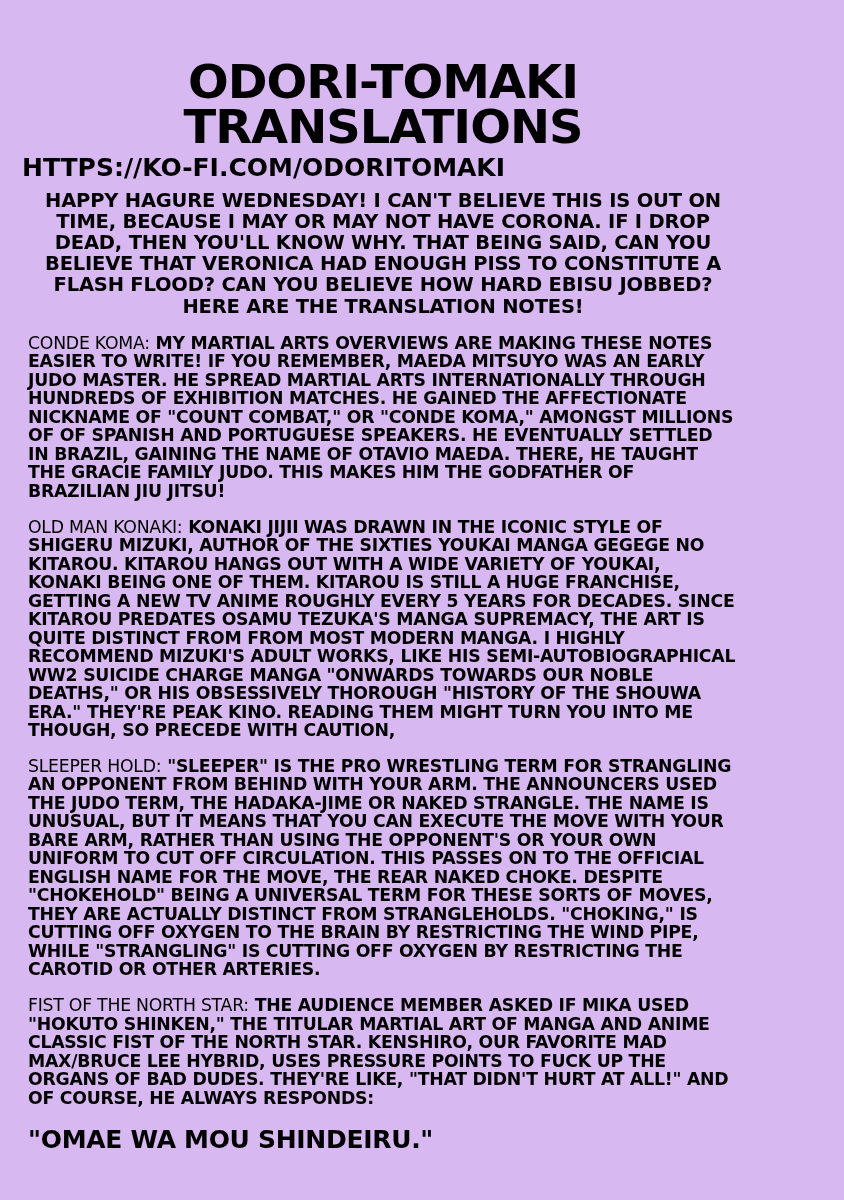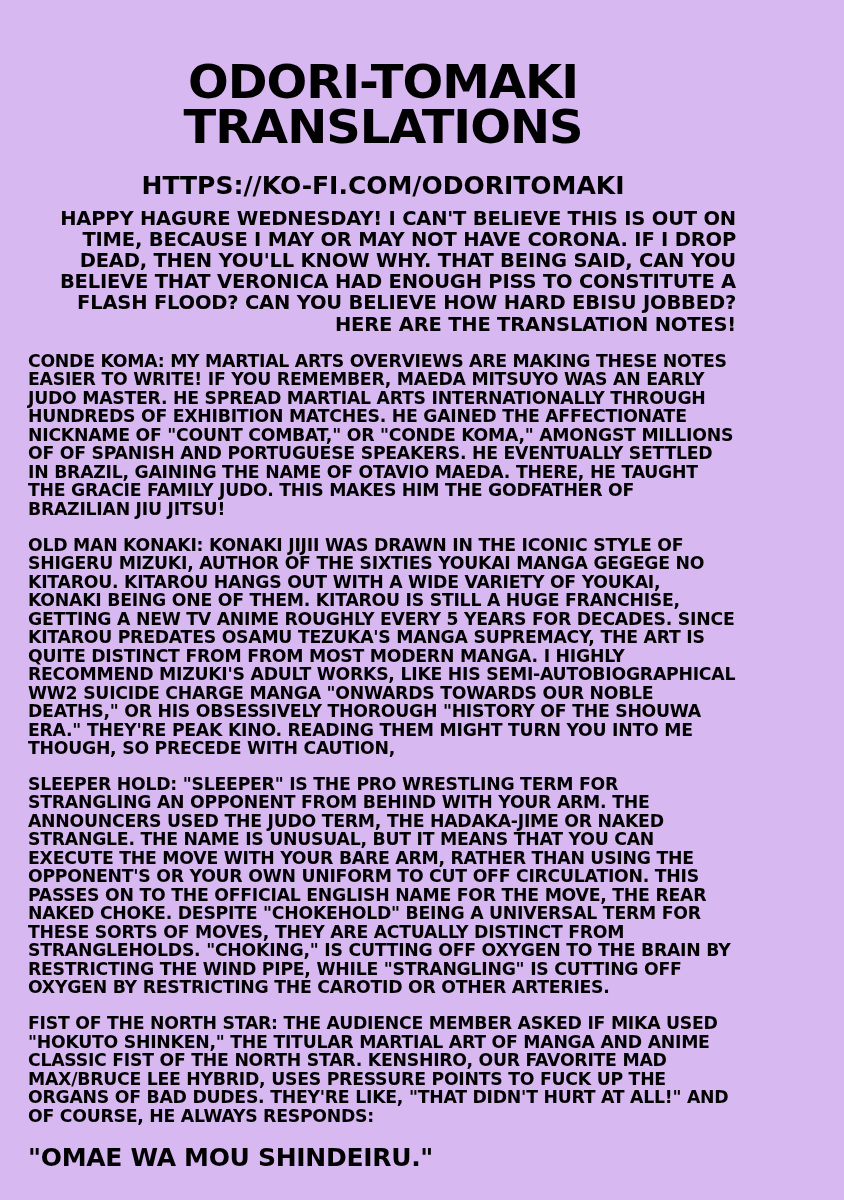--- a/index.html
+++ b/index.html
@@ -27,29 +27,28 @@
     font-size: 47px;
     line-height: 0.95;
     letter-spacing: -1px;
     text-transform: uppercase;
     font-family: "DejaVu Sans", sans-serif;
     transform: scaleX(1.02);
   }
   .title .l1 { display: block; }
   .title .l2 { display: block; }
   .kofi {
-    text-align: center;
     font-weight: bold;
     font-size: 25px;
     letter-spacing: 0px;
     text-transform: uppercase;
-    margin-top: 22px;
+    margin-top: 4px;
   }
   .intro {
-    text-align: right;
+    text-align: center;
     font-weight: bold;
     font-size: 19.5px;
     line-height: 1.08;
     text-transform: uppercase;
     margin-top: 8px;
     padding: 0 8px;
     letter-spacing: -0.2px;
   }
   .notes {
     margin-top: 14px;
@@ -57,21 +56,21 @@
   }
   .note {
     font-size: 17.3px;
     line-height: 1.07;
     text-transform: uppercase;
     margin-bottom: 17px;
     text-align: left;
     letter-spacing: -0.25px;
     font-weight: 600;
   }
-  .heading { font-weight: 700; }
+  .heading { font-weight: 400; }
   .outro {
     font-size: 25px;
     font-weight: 900;
     text-transform: uppercase;
     margin-top: 18px;
     padding: 0 6px;
     letter-spacing: -0.3px;
   }
 </style>
 </head>

